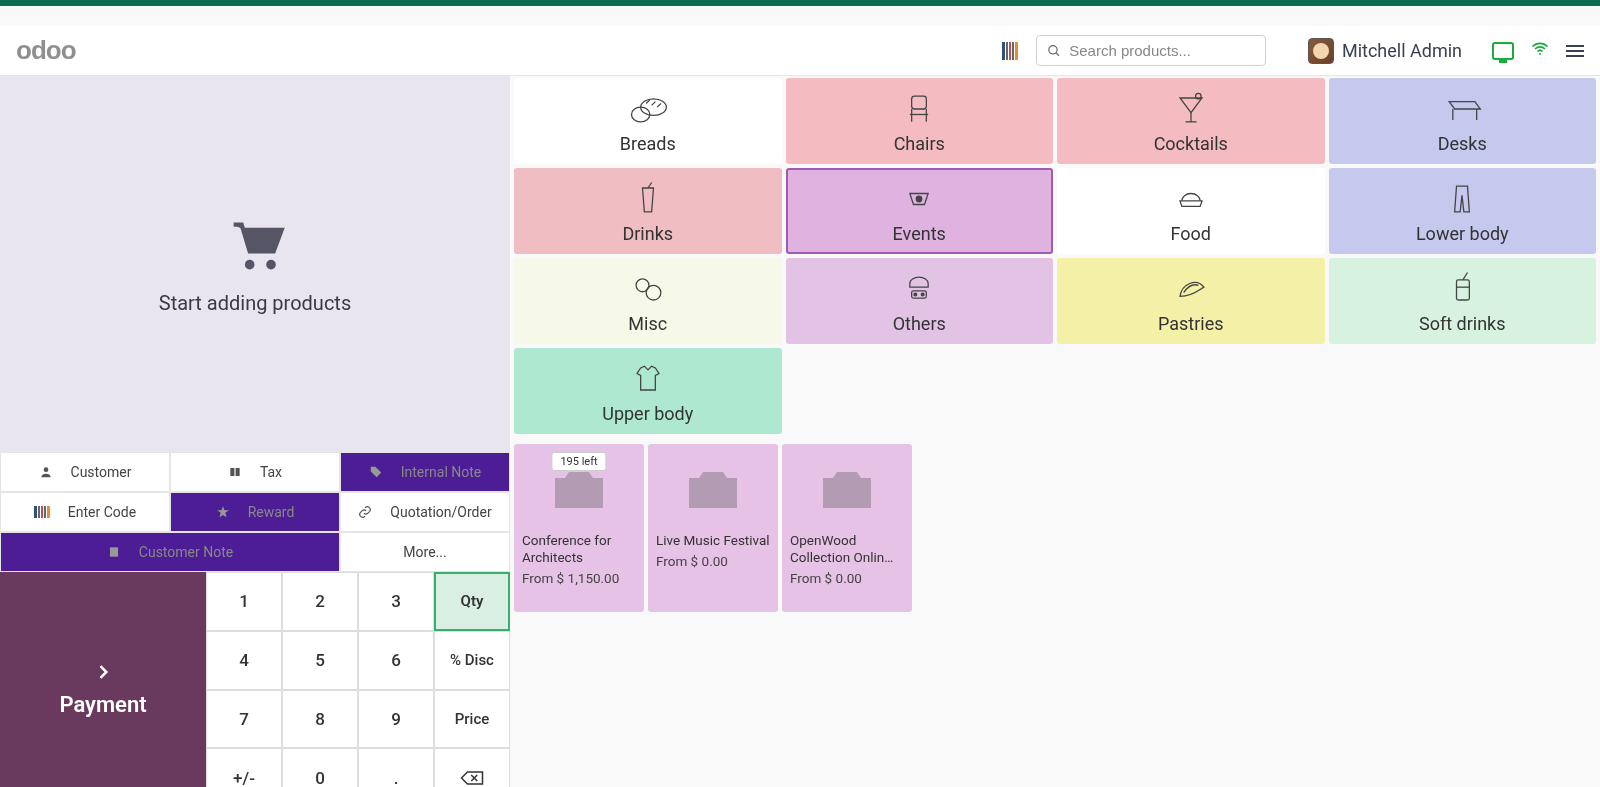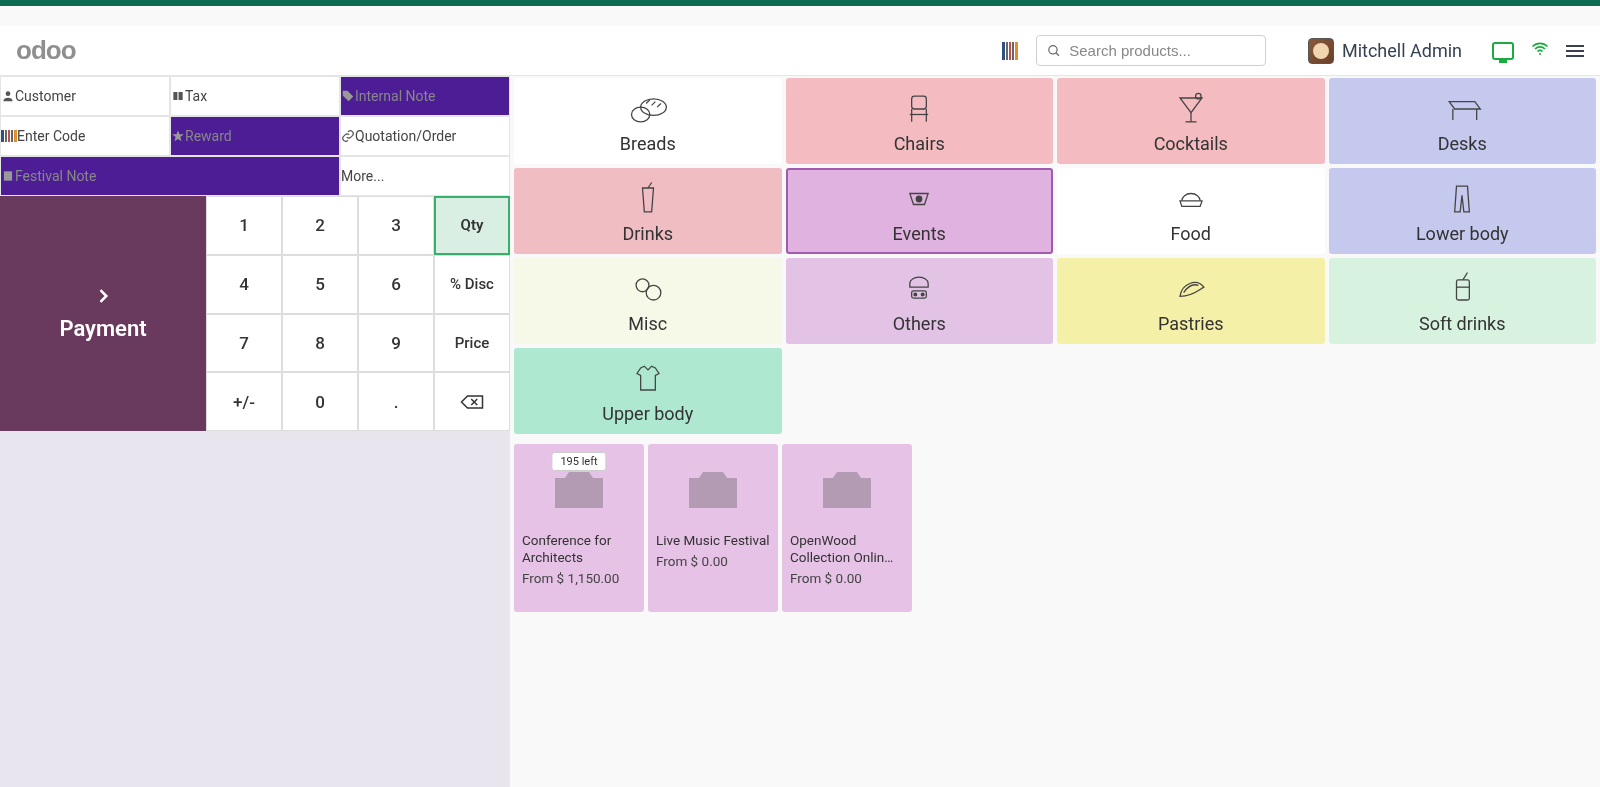--- a/index.html
+++ b/index.html
@@ -28,21 +28,21 @@
 .monitor-icon::after { content:""; position:absolute; bottom:-5px; left:50%; transform:translateX(-50%); width:8px; height:3px; background:#1aab3e; }
 .wifi-icon svg { width:20px; height:20px; }
 .menu-icon { width:18px; display:flex; flex-direction:column; gap:3px; cursor:pointer;}
 .menu-icon span { height:2px; background:#374151; display:block;}
 .main { display:flex; height: calc(100vh - 56px); }
 .left { width: 510px; display:flex; flex-direction:column; background:#e8e5ee; }
 .cart-empty { flex: 1; display:flex; flex-direction:column; align-items:center; justify-content:center; gap:10px; color:#4a4a55; background:#e8e5ee; }
 .cart-icon svg { width:64px; height:64px; fill:#555566; }
 .cart-text { font-size:20px; color:#3a3a45; }
 .action-grid { display:grid; grid-template-columns: 1fr 1fr 1fr; background:#fff;}
-.action-btn { height:40px; display:flex; align-items:center; justify-content:flex-start; gap:0; border:1px solid #e5e5e5; background:#fff; font-size:14px; color:#444; cursor:pointer;}
+.action-btn { height:40px; display:flex; align-items:center; justify-content:center; gap:18px; border:1px solid #e5e5e5; background:#fff; font-size:14px; color:#444; cursor:pointer;}
 .action-btn.muted { background:#4c1d95; color:#888;}
 .action-btn svg, .action-btn .mini-icon { width:14px; height:14px; fill:#666; }
 .numpad-area { display:flex; height:235px;}
 .payment-btn { width: 206px; background:#6a3a5e; color:#fff; display:flex; flex-direction:column; align-items:center; justify-content:center; gap:10px; font-size:22px; font-weight:600; cursor:pointer;}
 .payment-btn svg { width:20px; height:20px; stroke:#fff; stroke-width:3; fill:none;}
 .numpad { flex:1; display:grid; grid-template-columns: repeat(4, 1fr); grid-template-rows: repeat(4, 1fr);}
 .numkey { border:1px solid #ddd; background:#fff; display:flex; align-items:center; justify-content:center; font-size:17px; color:#333; cursor:pointer; font-weight:500;}
 .numkey.mode { font-size:15px; }
 .numkey.mode.active { background:#d9efe3; border:2px solid #38b06c; font-weight:600;}
 .numkey.backspace svg { width:24px; height:18px; }
@@ -112,20 +112,30 @@
     <div class="menu-icon">
         <span></span>
         <span></span>
         <span></span>
       </div>
   </div>
 </div>
 
 <div class="main">
   <div class="left">
+    <div class="cart-empty">
+      <div class="cart-icon">
+        <svg viewBox="0 0 24 24">
+            <path d="M4 4h3l3 10h9l3-8H8" stroke="#555566" stroke-width="1.6" fill="#555566"></path>
+            <circle cx="10" cy="19" r="1.8"></circle>
+            <circle cx="18" cy="19" r="1.8"></circle>
+          </svg>
+      </div>
+      <div class="cart-text">Start adding products</div>
+    </div>
 
     <div class="action-grid">
       <div class="action-btn">
         <svg viewBox="0 0 24 24">
             <circle cx="12" cy="8" r="4" fill="#555"></circle>
             <path d="M4 21c0-4 4-6 8-6s8 2 8 6" fill="#555"></path>
           </svg>
         <span>Customer</span>
       </div>
       <div class="action-btn">
@@ -159,21 +169,21 @@
       <div class="action-btn">
         <svg viewBox="0 0 24 24">
             <path d="M10 14a5 5 0 007 0l3-3a5 5 0 00-7-7l-1 1M14 10a5 5 0 00-7 0l-3 3a5 5 0 007 7l1-1" stroke="#555" stroke-width="2" fill="none"></path>
           </svg>
         <span>Quotation/Order</span>
       </div>
       <div class="action-btn muted" style="grid-column:1/3">
         <svg viewBox="0 0 24 24">
             <rect x="5" y="4" width="14" height="16" fill="#999"></rect>
           </svg>
-        <span>Festival Note</span>
+        <span>Customer Note</span>
       </div>
       <div class="action-btn">
         <span>More...</span>
       </div>
     </div>
 
     <div class="numpad-area">
       <div class="payment-btn">
         <svg viewBox="0 0 24 24">
             <path d="M9 5l7 7-7 7"></path>

